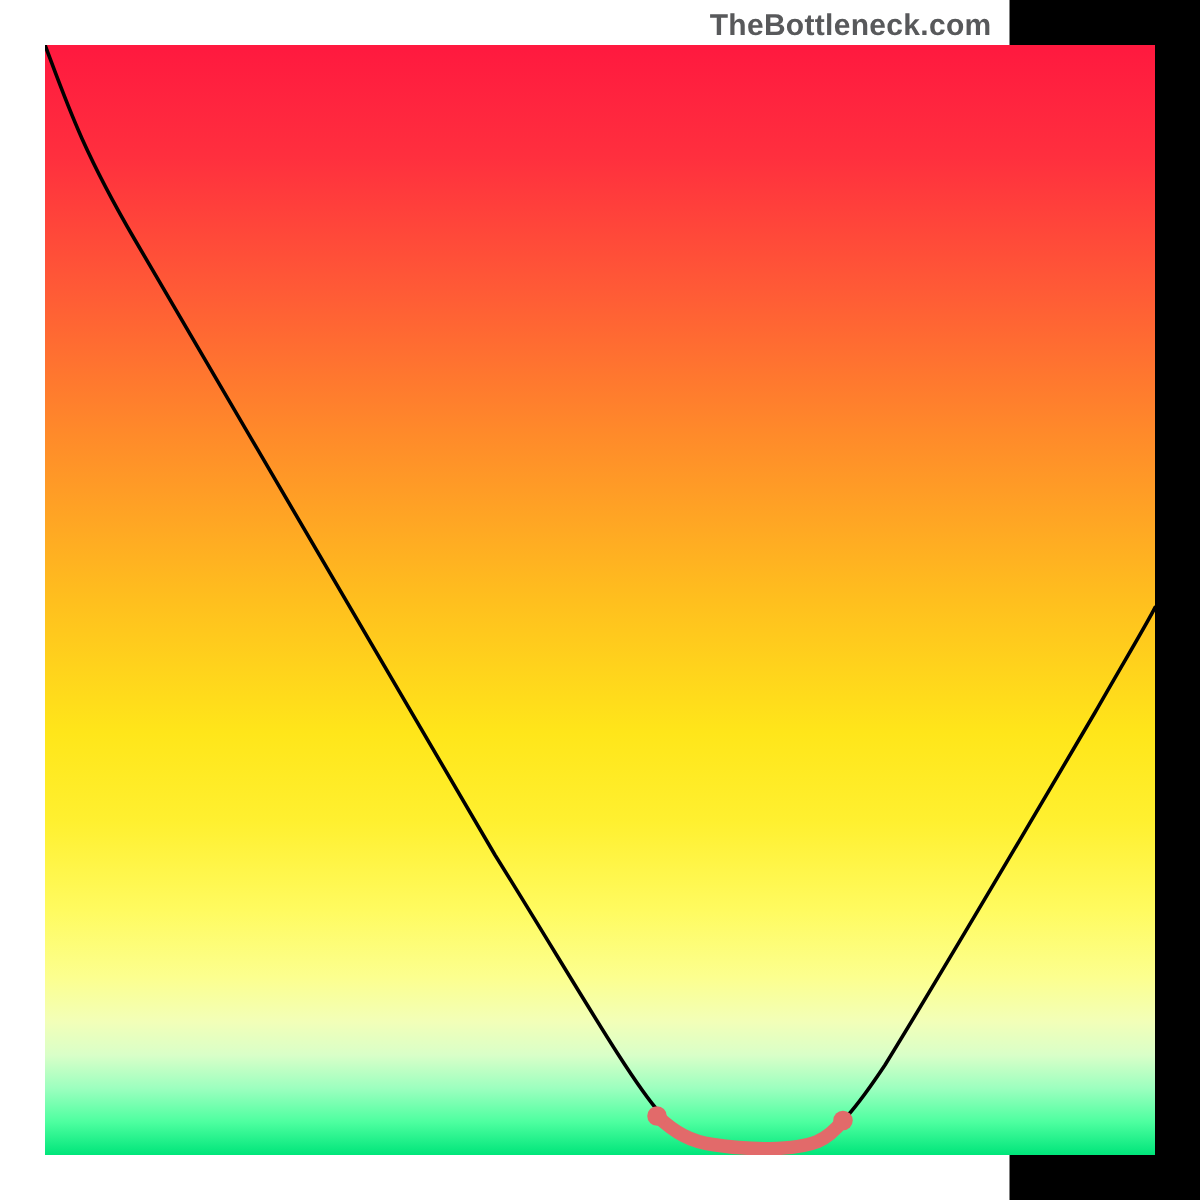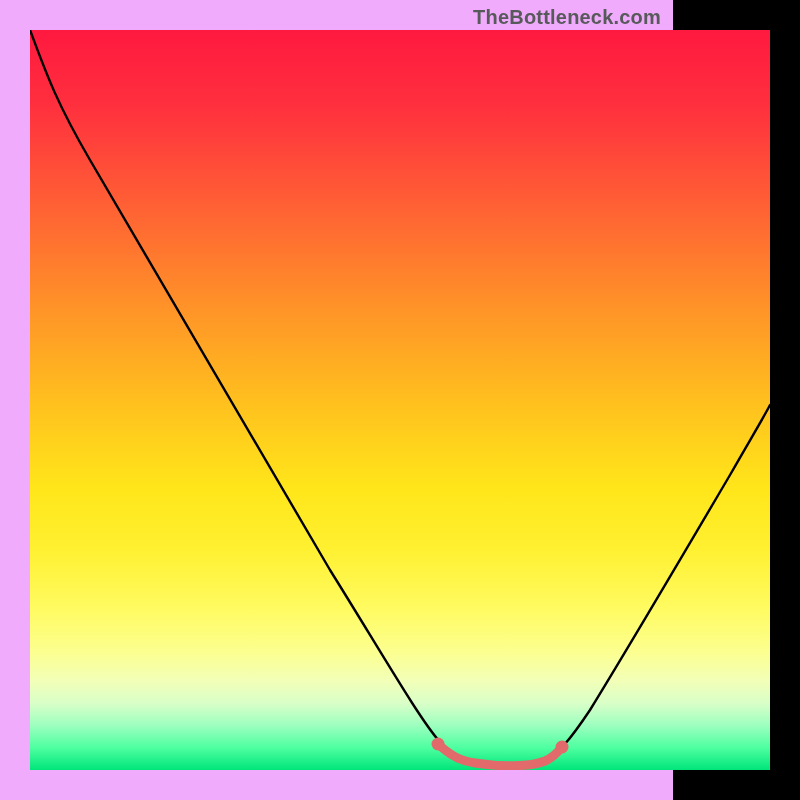--- a/index.html
+++ b/index.html
@@ -1,21 +1,21 @@
 <!DOCTYPE html>
 <html><head>
 <meta charset="utf-8">
 <style>
   * { margin: 0; padding: 0; box-sizing: border-box; }
   html, body { width: 800px; height: 800px; overflow: hidden; background: #000; }
   .frame {
     position: relative;
     width: 673px;
     height: 800px;
-    background: #f0abfc;
+    background: #ffffff;
   }
   .watermark {
     position: absolute;
     top: 6px;
     right: 12px;
     font-family: Arial, Helvetica, sans-serif;
     font-size: 20px;
     font-weight: 600;
     color: #58595b;
     letter-spacing: 0.2px;

